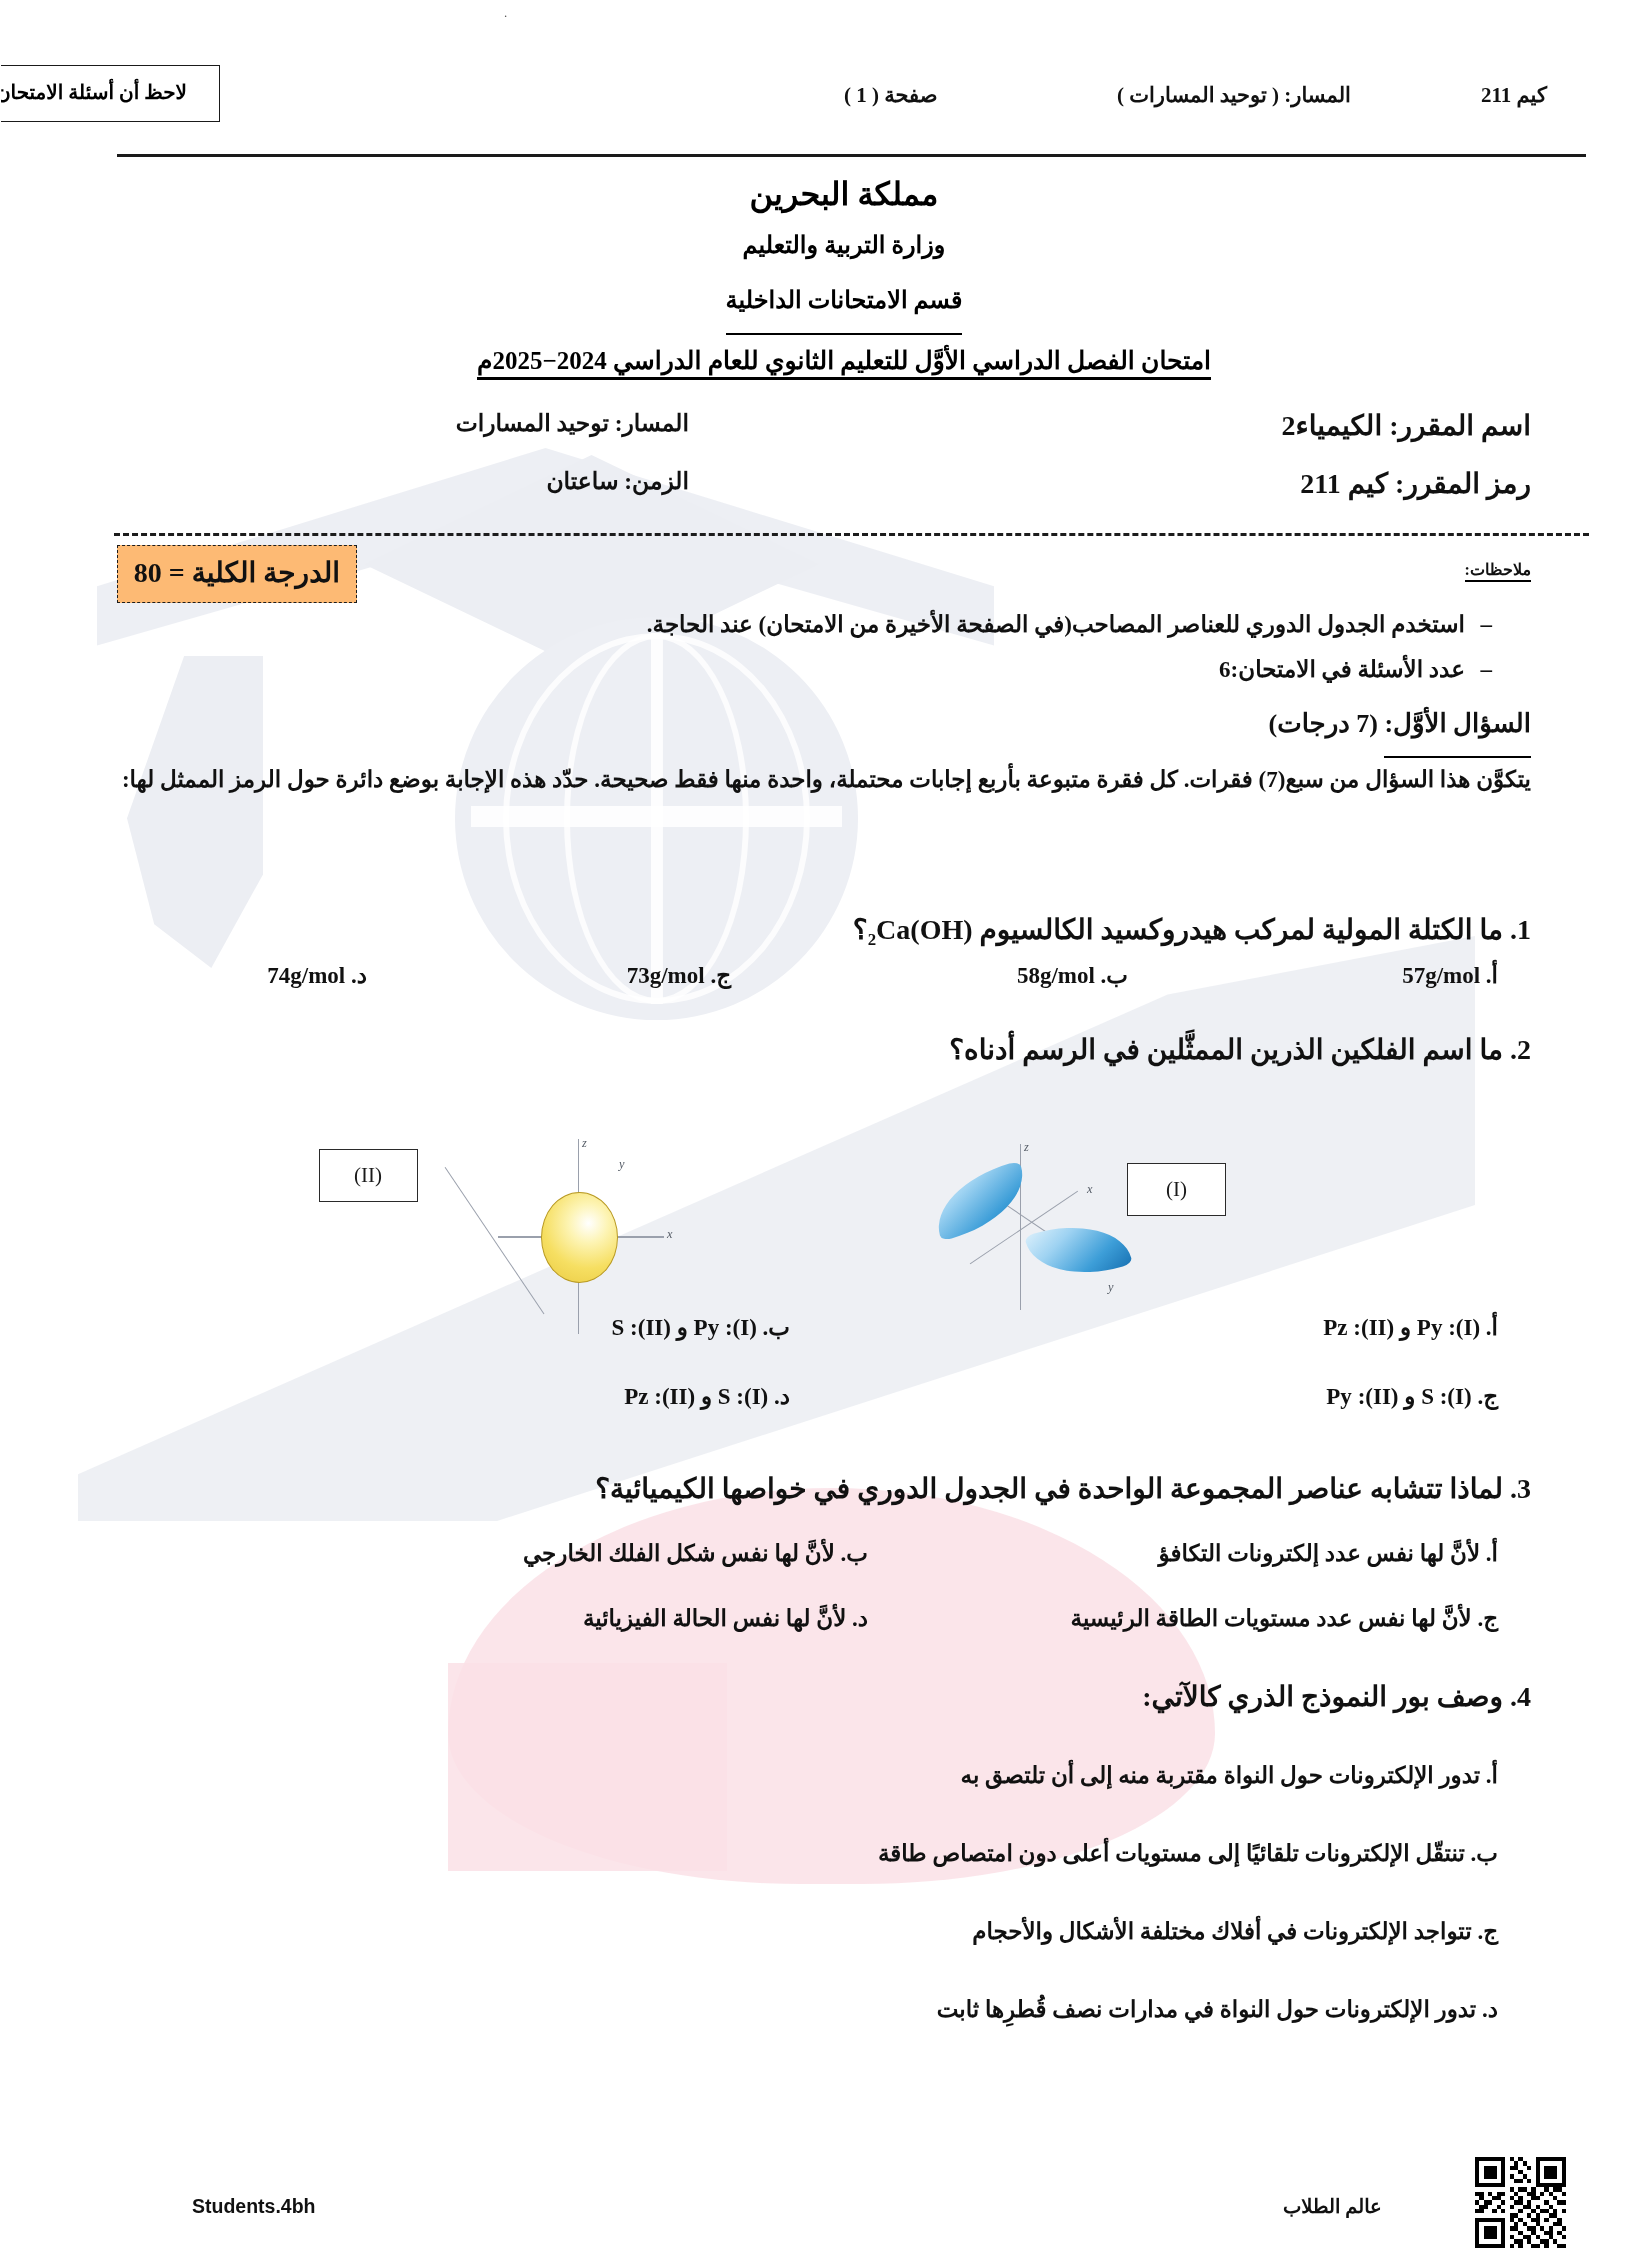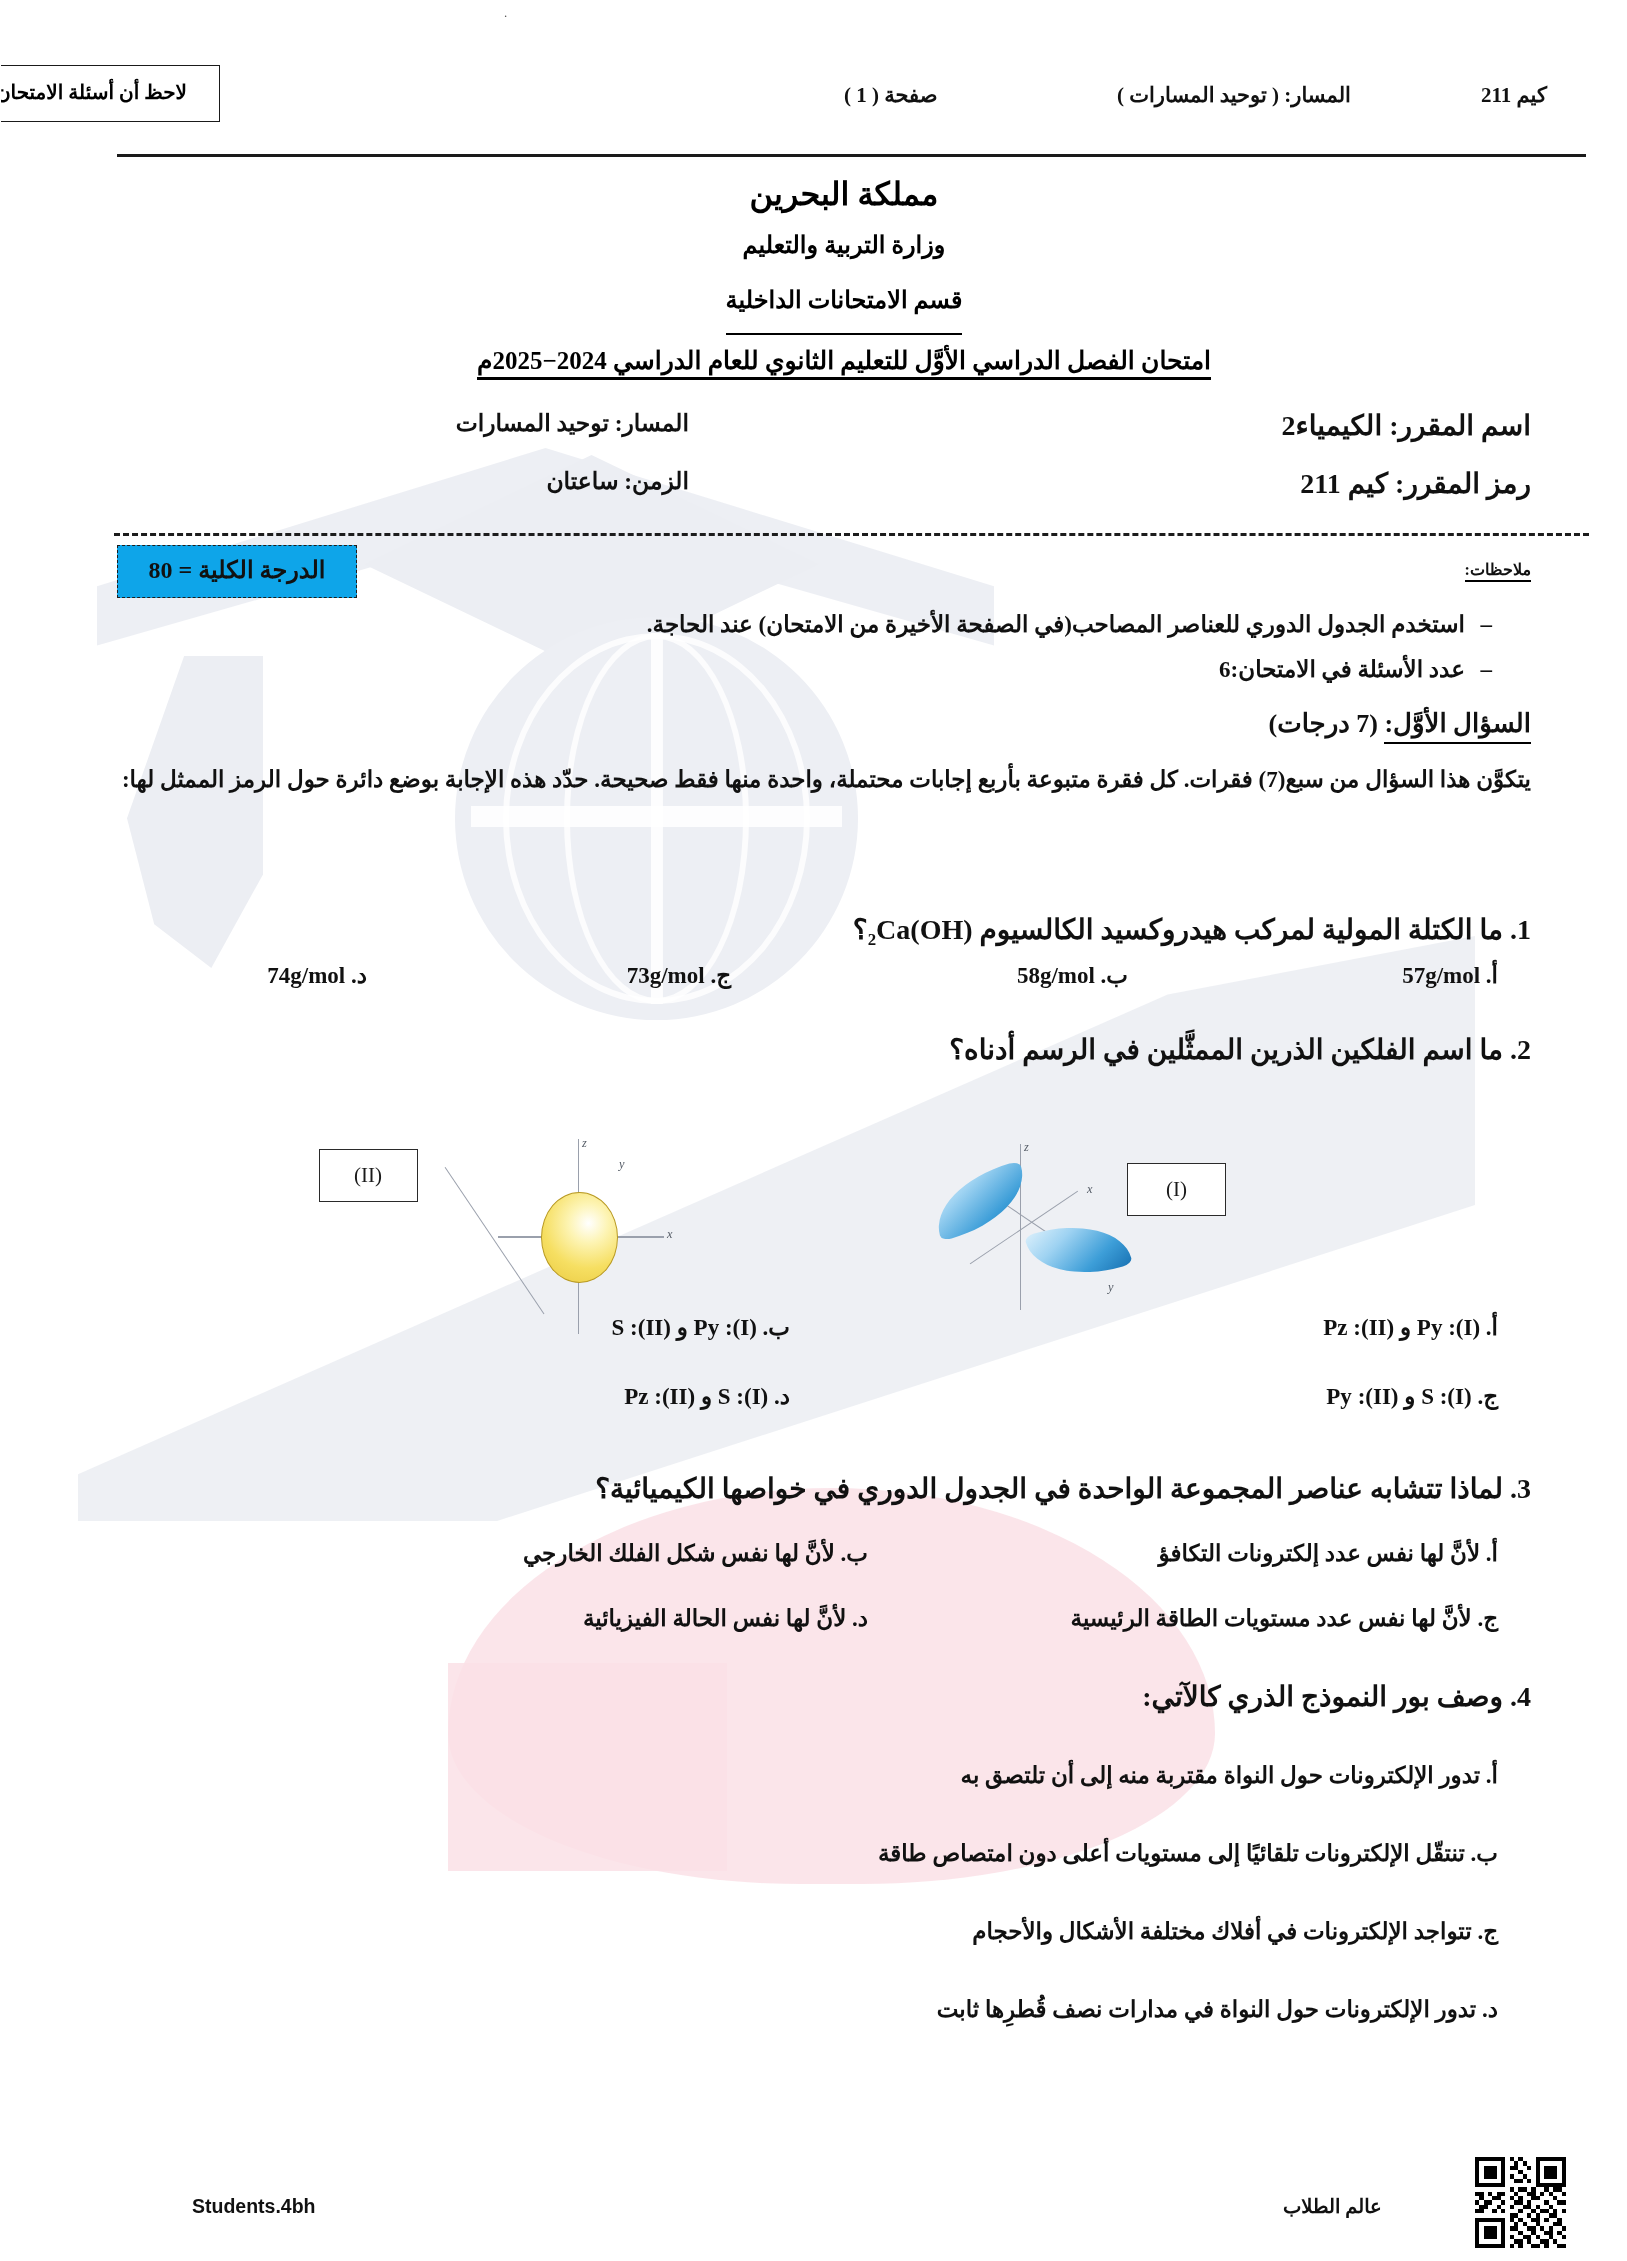--- a/index.html
+++ b/index.html
@@ -258,34 +258,34 @@
 
   #grade-box {
     position: absolute;
     left: 117px;
     top: 545px;
     width: 240px;
     box-sizing: border-box;
     border: 1.9px dashed #1d1d1d;
     padding: 10.4px 6.5px 13px 6.5px;
     text-align: center;
-    font-size: 24px;
-    font-weight: 700;
-    background: #0ea5e9;
+    font-size: 28px;
+    font-weight: 700;
+    background: #fdba74;
   }
 
   
   #q-section-title {
     position: absolute;
     right: 97px;
     top: 708px;
     font-size: 26px;
     font-weight: 700;
   }
-  #q-section-title .ttl { border-bottom: 2.6px solid #000; padding-bottom: 4px; }
+  #q-section-title .ttl { border-bottom: 2.6px solid #000; padding-bottom: 18px; }
 
   #q-section-desc {
     position: absolute;
     right: 97px;
     top: 760px;
     width: 1494px;
     font-size: 23px;
     font-weight: 700;
     line-height: 1.75;
     text-align: justify;

